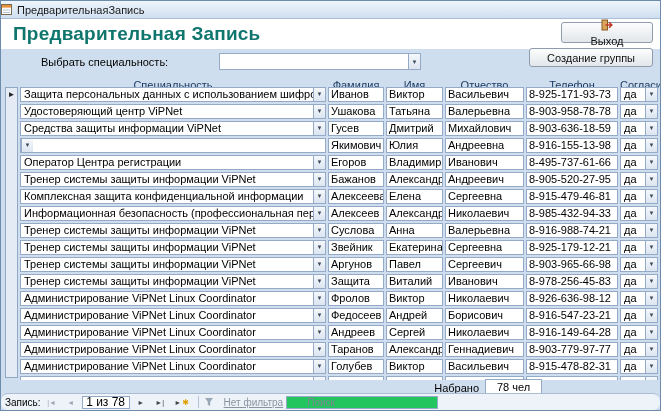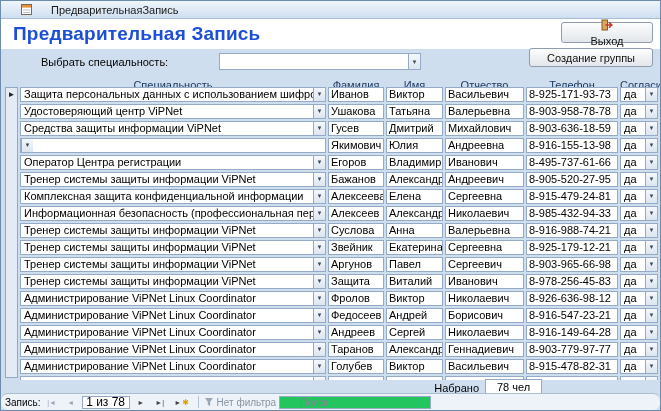--- a/index.html
+++ b/index.html
@@ -9,31 +9,31 @@
   .window {
     position:relative; width:661px; height:411px;
     border:1px solid #6d8cab; background:#cfdeee; overflow:hidden;
   }
 
   
   .titlebar {
     position:absolute; top:0; left:0; right:0; height:18px;
     background:linear-gradient(#eef5fc,#cfdff0);
     border-bottom:1px solid #a9bed6;
-    display:flex; align-items:center; gap:19px; padding:0 20px;
+    display:flex; align-items:center; gap:5px; padding:0 0;
     font-size:11px; color:#1a1a1a;
   }
 
   
   .header-band {
     position:absolute; top:18px; left:0; right:0; height:30px; background:#ffffff;
   }
   .page-title {
     position:absolute; left:12px; top:22px; font-size:19px; font-weight:bold;
-    color:#1d4ed8; letter-spacing:0.2px;
+    color:#0f766e; letter-spacing:0.2px;
   }
   .btn {
     background:linear-gradient(#fdfdfd,#e2e6ea);
     border:1px solid #8e9cae; border-radius:3px;
     font-size:11px; color:#111; font-family:"Liberation Sans", sans-serif;
     display:flex; align-items:center; justify-content:center; gap:4px;
     cursor:default;
   }
   .exit-btn { position:absolute; left:560px; top:21px; width:92px; height:21px;flex-direction:column; }
   .group-btn { position:absolute; left:528px; top:47px; width:124px; height:19px; }
@@ -103,21 +103,21 @@
     font-family:"Liberation Sans", sans-serif;
   }
   .nav-btn.disabled { color:#9aa6b4; }
   .nav-new { width:22px; }
   .nav-star { color:#dfa100; font-size:8px; margin-left:1px; }
   .record-box {
     width:48px; height:13px; background:#fff; border:1px solid #94aac6;
     font-size:12px; line-height:11px; text-align:center;
   }
   .vsep { width:1px; height:12px; background:#b4c4d6; margin:0 2px; }
-  .filter-area { display:flex; align-items:center; gap:3px; color:#8a94a0; }
+  .filter-area { display:flex; align-items:center; gap:10px; color:#8a94a0;text-decoration:underline; }
   .search-input {
     width:152px; height:13px; border:1px solid #94aac6; background:#22c55e;
     font-size:10px; padding:0 20px; font-family:"Liberation Sans", sans-serif;
   }
   .search-input::placeholder { color:#7b8690; }
 </style>
 </head>
 <body>
 
 <div class="window">
@@ -256,21 +256,21 @@
         </div>
       </div>
       <div class="row">
         <div class="cell combo">
           <div class="combo-text">Комплексная защита конфиденциальной информации</div>
           <div class="combo-arrow">▼</div>
         </div>
         <div class="cell">Алексеева</div>
         <div class="cell">Елена</div>
         <div class="cell">Сергеевна</div>
-        <div class="cell">8-915-479-24-81</div>
+        <div class="cell">8-915-479-46-81</div>
         <div class="cell combo">
           <div class="combo-text">да</div>
           <div class="combo-arrow">▼</div>
         </div>
       </div>
       <div class="row">
         <div class="cell combo">
           <div class="combo-text">Информационная безопасность (профессиональная переподготов</div>
           <div class="combo-arrow">▼</div>
         </div>

